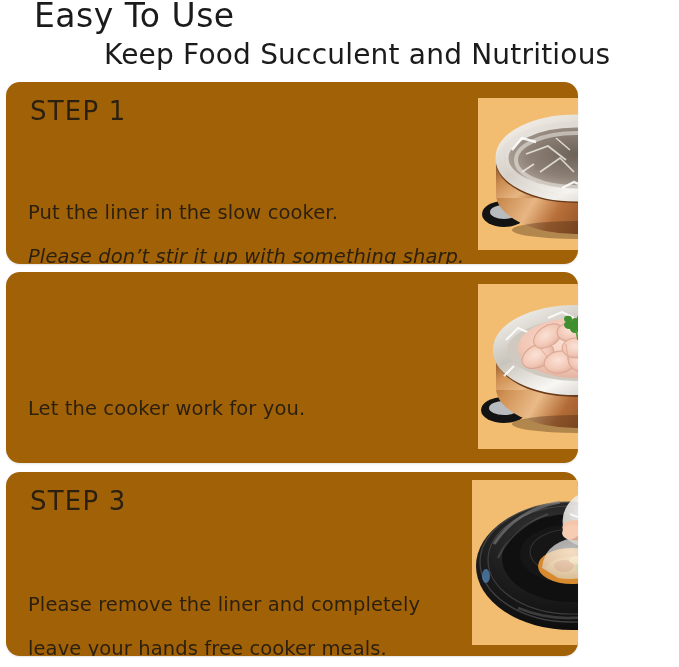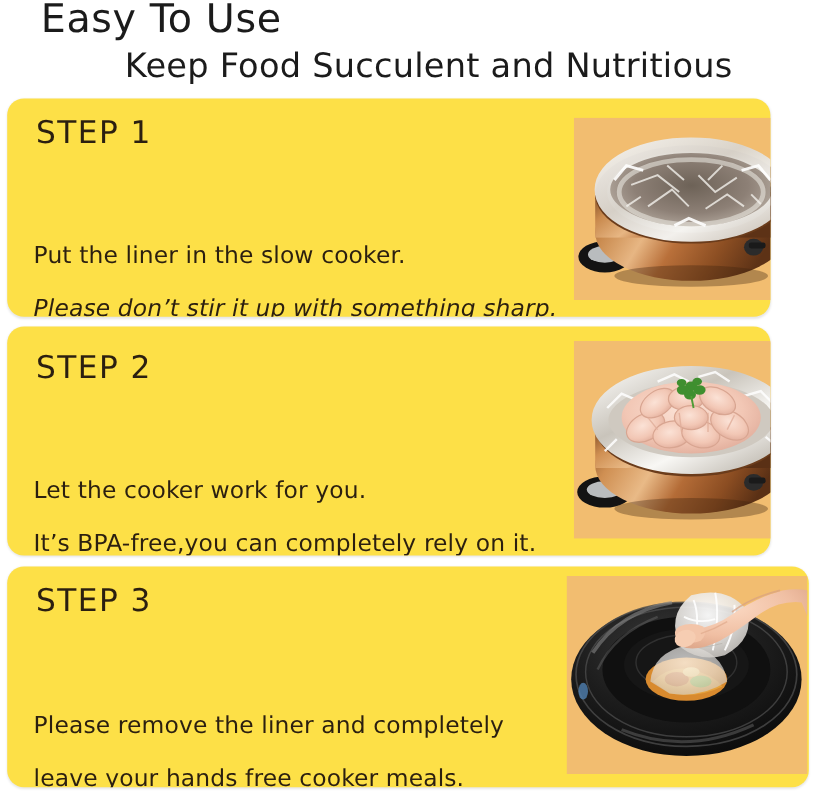--- a/index.html
+++ b/index.html
@@ -31,29 +31,29 @@
     font-weight:400;
     letter-spacing:0.2px;
     color:#1b1b1b;
     white-space:nowrap;
   }
 
   
   .panel{
     position:absolute;
     left:6px;
-    width:636px;
-    background:#fde047;
+    width:572px;
+    background:#a16207;
     border-radius:14px;
     overflow:hidden;
     box-shadow:0 1px 2px rgba(0,0,0,.10);
   }
   #panel-1{top:82px;height:182px;}
   #panel-2{top:272px;height:191px;}
-  #panel-3{top:472px;height:184px;padding-left:32px;}
+  #panel-3{top:472px;height:184px;}
 
   .step-head{
     position:absolute;
     left:24px;
     font-family:"DejaVu Sans", sans-serif;
     font-size:26px;
     font-weight:400;
     letter-spacing:1.2px;
     color:#2b1f10;
     white-space:nowrap;
@@ -160,23 +160,21 @@
 
         <ellipse cx="150" cy="108" rx="8" ry="7" fill="#2b2b2b"></ellipse>
         <rect x="146" y="104" width="14" height="5" rx="2" fill="#1a1a1a"></rect>
 
         <ellipse cx="98" cy="132" rx="64" ry="9" fill="#3b210e" opacity="0.35"></ellipse>
       </svg>
     </div>
   </div>
 
   <div class="panel" id="panel-2">
-    <div class="step-head">STEP 2</div>
     <div class="step-line line-0">Let the cooker work for you.</div>
-    <div class="step-line line-1">It’s BPA-free,you can completely rely on it.</div>
 
     <div class="photo" id="photo-2">
       <svg class="ph-svg" viewBox="0 0 195 165" preserveAspectRatio="xMidYMid meet">
         <defs>
           <linearGradient id="cop2" x1="0" y1="0" x2="1" y2="0.3">
             <stop offset="0" stop-color="#7d4a23"></stop>
             <stop offset="0.2" stop-color="#cf8f52"></stop>
             <stop offset="0.42" stop-color="#e9ba87"></stop>
             <stop offset="0.6" stop-color="#b46c37"></stop>
             <stop offset="0.82" stop-color="#8b4d22"></stop>

